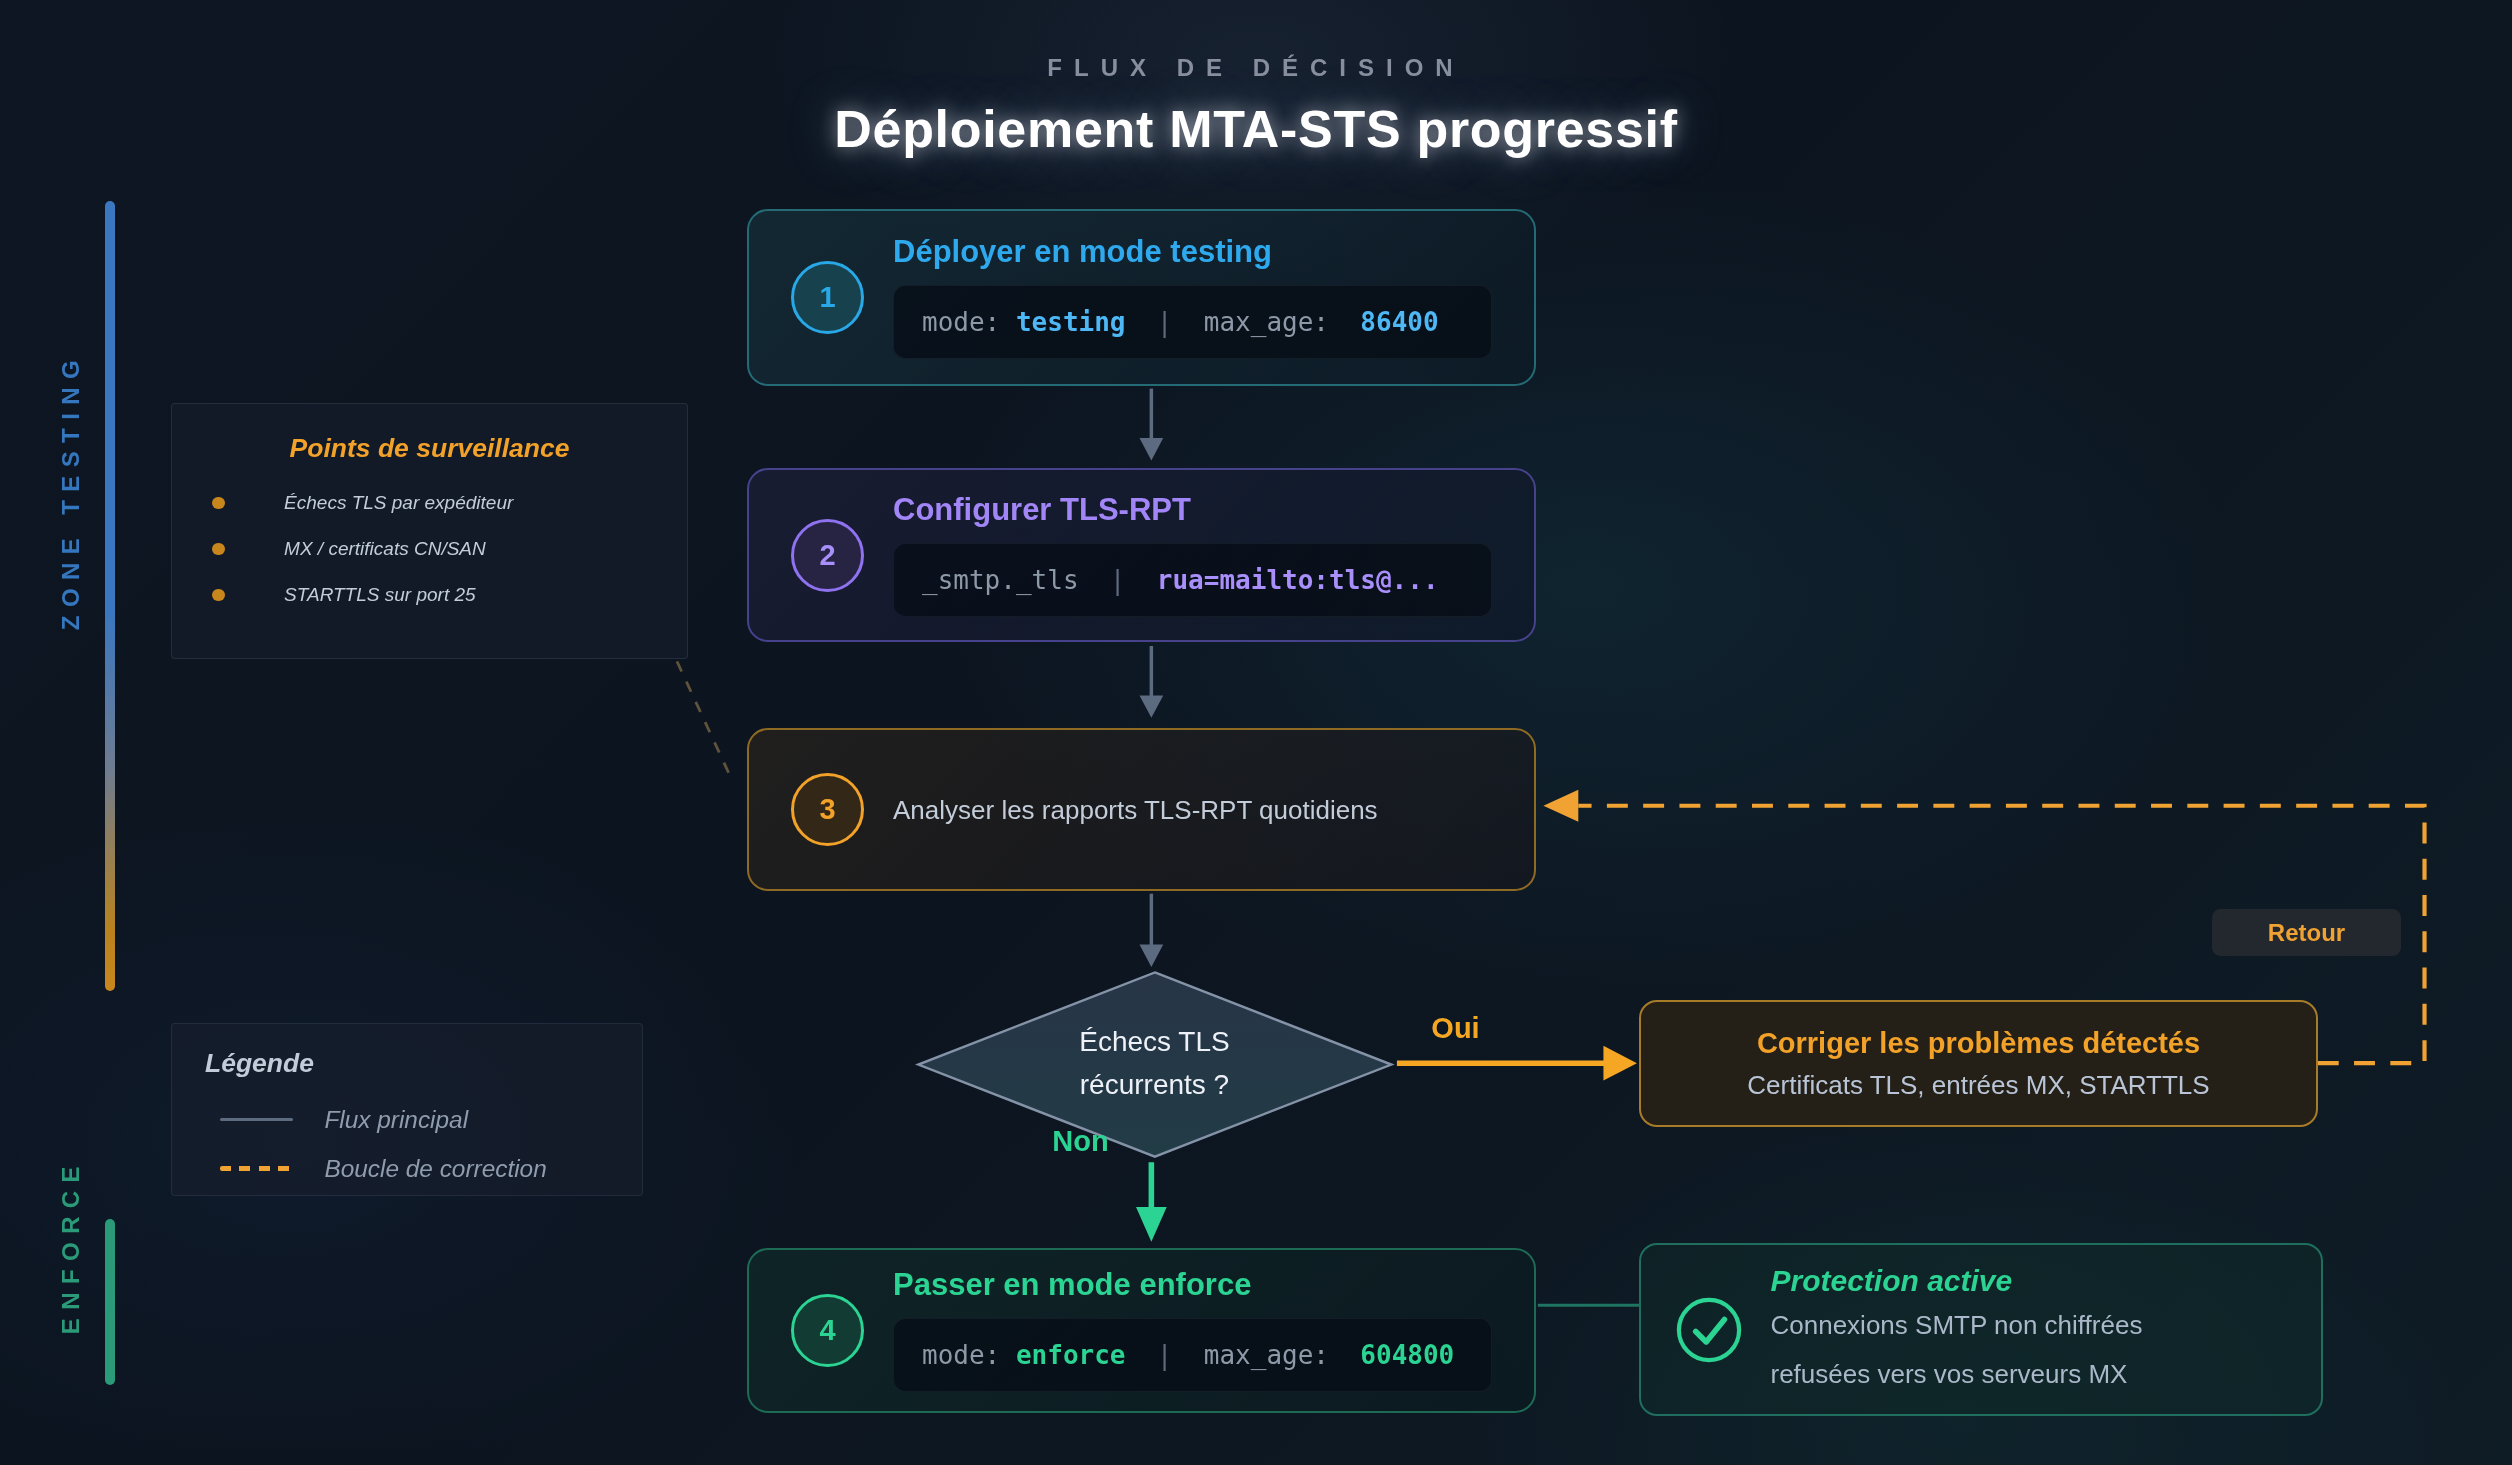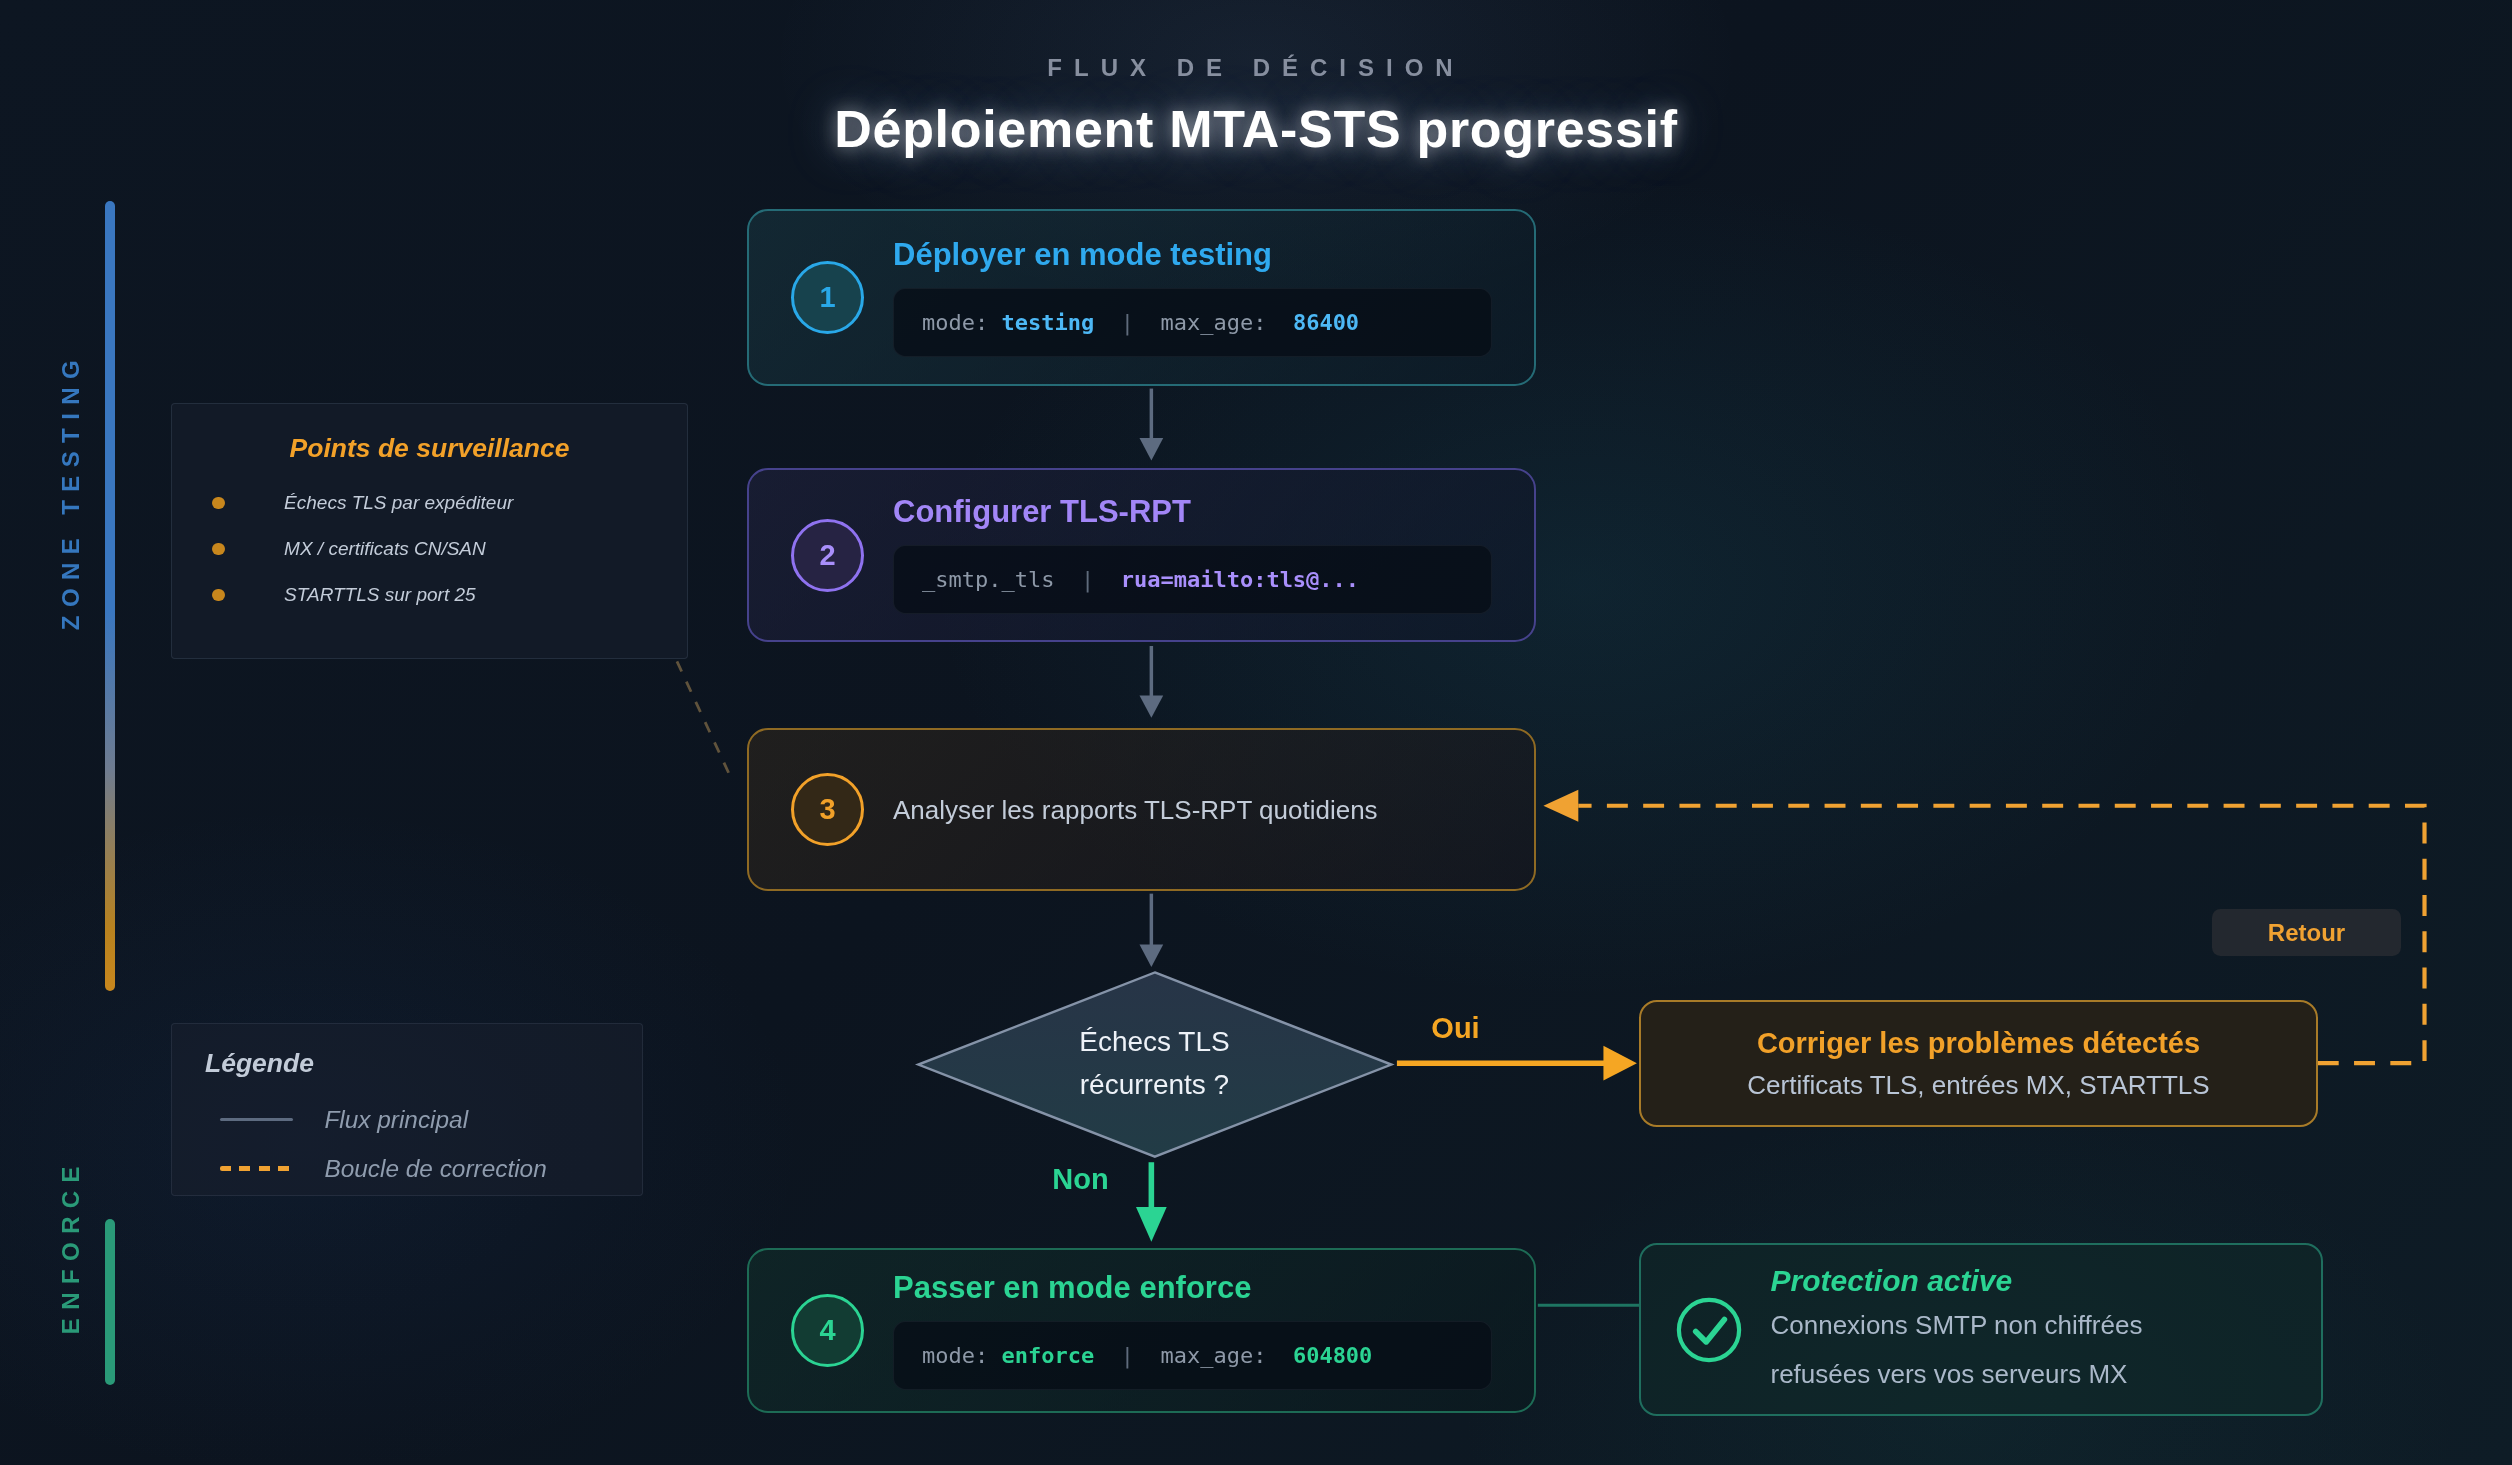--- a/index.html
+++ b/index.html
@@ -51,21 +51,21 @@
   .badge1{border:3.5px solid #29a8e8;background:#17424d;color:#29a8e8;}
   .badge2{border:3.5px solid #8f72f0;background:#262343;color:#a98ffb;}
   .badge3{border:3.5px solid #f2a129;background:#332817;color:#f2a129;}
   .badge4{border:3.5px solid #2bd493;background:#123c33;color:#2bd493;}
   .step-body{flex:1 1 auto;display:flex;flex-direction:column;gap:18px;}
   .step-title{font-size:31px;font-weight:700;line-height:1;}
   .t1{color:#2fa9ee;} .t2{color:#a286f7;} .t3{color:#f2a129;} .t4{color:#2bd493;}
   .step-sub{font-size:26px;color:#c3ccd9;line-height:1;}
   .pill{background:rgba(7,13,22,0.78);border:1.4px solid rgba(160,180,210,0.08);
     border-radius:12.6px;padding:21px 28px;font-family:"DejaVu Sans Mono",monospace;
-    font-size:22px;white-space:pre;color:#8e99a8;}
+    font-size:26px;white-space:pre;color:#8e99a8;}
   .cg{color:#8e99a8;} .cd{color:#5f6b7c;}
   .cb1{color:#4db8f5;font-weight:700;}
   .cb2{color:#a98ffb;font-weight:700;}
   .cb4{color:#2bd493;font-weight:700;}
 
   
   .panel{box-sizing:border-box;border-radius:4px;z-index:2;font-style:italic;}
   .watch-panel{left:171px;top:403px;width:517px;height:256px;padding:29px 33px;
     background:rgba(23,31,45,0.55);border:1.4px solid rgba(128,148,180,0.16);}
   .watch-title{text-align:center;color:#f2a129;font-size:26.5px;font-weight:700;margin-bottom:28px;}
@@ -81,21 +81,21 @@
   .lsolid{height:3.5px;border-radius:2.1px;background:#5d6b80;}
   .ldash{height:4.9px;border-radius:2.1px;
     background:repeating-linear-gradient(90deg,#f0a232 0 11px,transparent 11px 19.5px);}
   .legend-label{color:#8f9cae;font-size:24.4px;}
 
   
   .decision-text{left:980px;top:1020px;width:349px;text-align:center;z-index:2;
     color:#eef2f8;font-size:28px;font-weight:500;line-height:1.55;}
   .lbl-yes{left:1417px;top:1012px;width:77px;text-align:center;z-index:2;
     color:#f5a623;font-size:29px;font-weight:700;}
-  .lbl-no{left:1042px;top:1163px;width:77px;text-align:center;z-index:2;
+  .lbl-no{left:1042px;top:1125px;width:77px;text-align:center;z-index:2;
     color:#2bd493;font-size:29px;font-weight:700;}
 
   
   .fix-box{left:1639px;top:1000px;width:679px;height:127px;box-sizing:border-box;z-index:2;
     border-radius:18px;border:2.1px solid #a87b28;background:rgba(42,34,22,0.82);
     display:flex;flex-direction:column;align-items:center;justify-content:center;gap:14px;}
   .fix-title{color:#f2a129;font-size:29px;font-weight:700;line-height:1;}
   .fix-sub{color:#b9c5d6;font-size:26px;line-height:1;}
   .back-btn{left:2212px;top:909px;width:189px;height:47px;z-index:2;border-radius:8.4px;
     background:#23282f;display:flex;align-items:center;justify-content:center;

